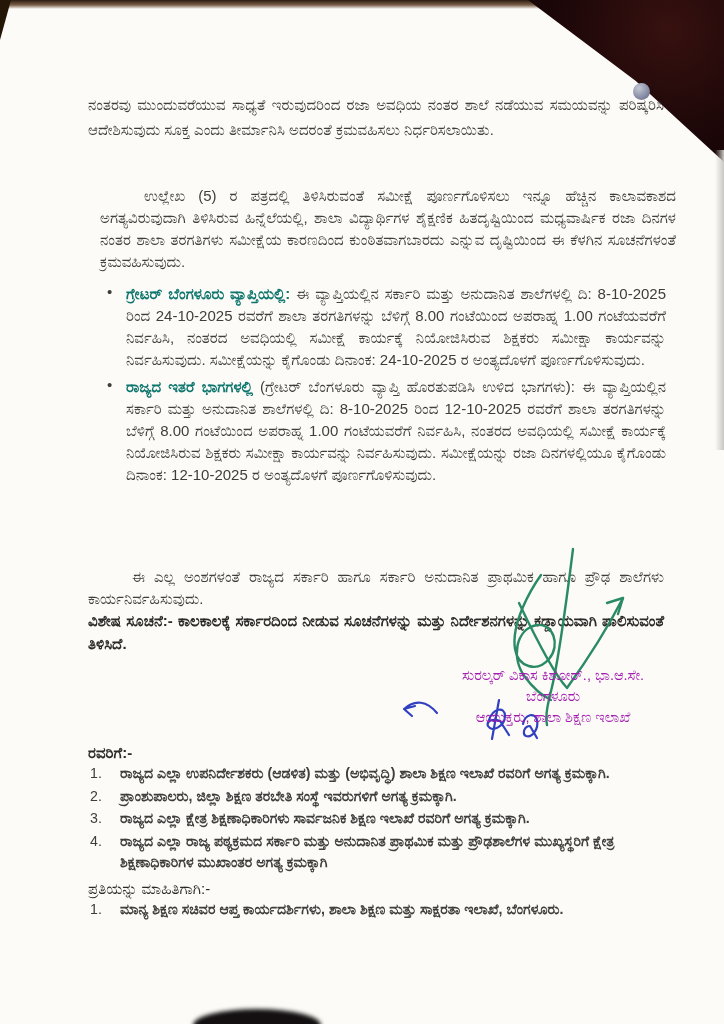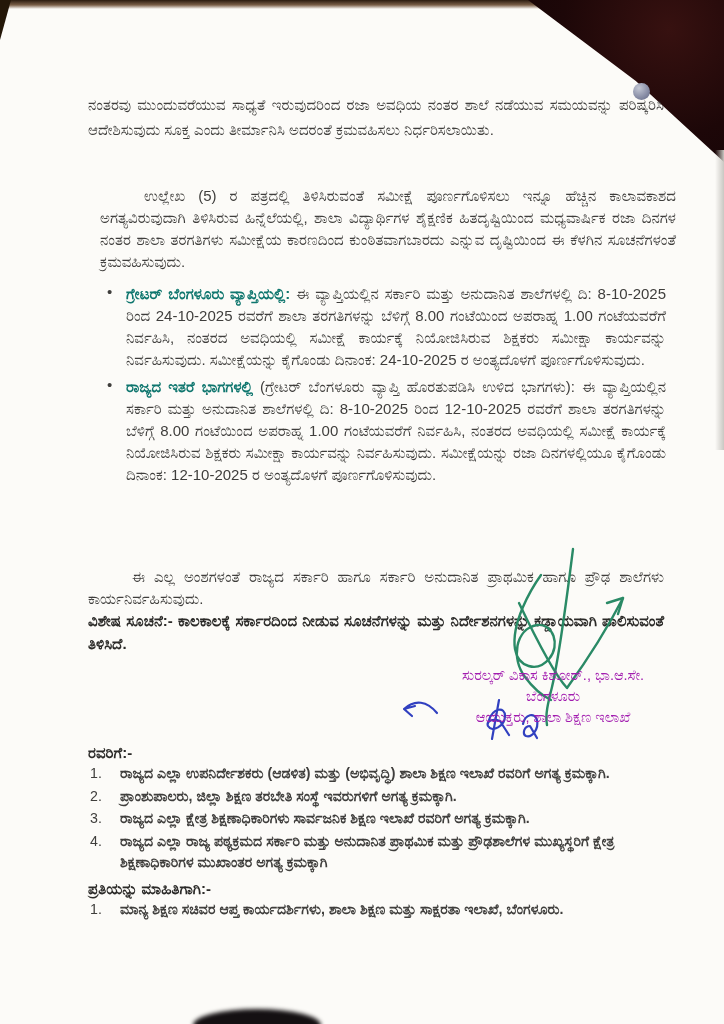--- a/index.html
+++ b/index.html
@@ -32,21 +32,21 @@
   b,.bold{font-weight:bold;color:#0f766e;}
   .closing{left:88px;top:551px;width:576px;text-indent:44px;line-height:22px;}
   .note{left:88px;top:595px;width:576px;font-weight:bold;color:#2b2a28;line-height:22.5px;}
   .sig-block{left:392px;top:665px;width:322px;text-align:center;font-weight:normal;
     color:#a21caf;font-size:14.5px;line-height:21px;}
   .sig-green{position:absolute;left:455px;top:545px;width:250px;height:200px;}
   .sig-blue{position:absolute;left:393px;top:686px;width:175px;height:62px;}
   .dist-label{left:88px;top:741px;font-weight:bold;color:#2b2a28;font-size:15px;}
   .list{position:absolute;left:90px;width:582px;font-size:14.2px;line-height:21.5px;text-align:left;}
   .dist-list{top:763px;}
-  .copy-label{left:88px;top:877px;font-weight:bold;color:#2b2a28;font-size:15px;}
+  .copy-label{left:88px;top:877px;font-weight:normal;color:#2b2a28;font-size:15px;}
   .copy-list{top:899px;}
   .row{display:flex;margin-bottom:1px;}
   .row .num{flex:0 0 30px;}
   .row .txt{flex:1;font-weight:bold;}
 </style>
 </head>
 <body>
 
 <div class="photo">
 

